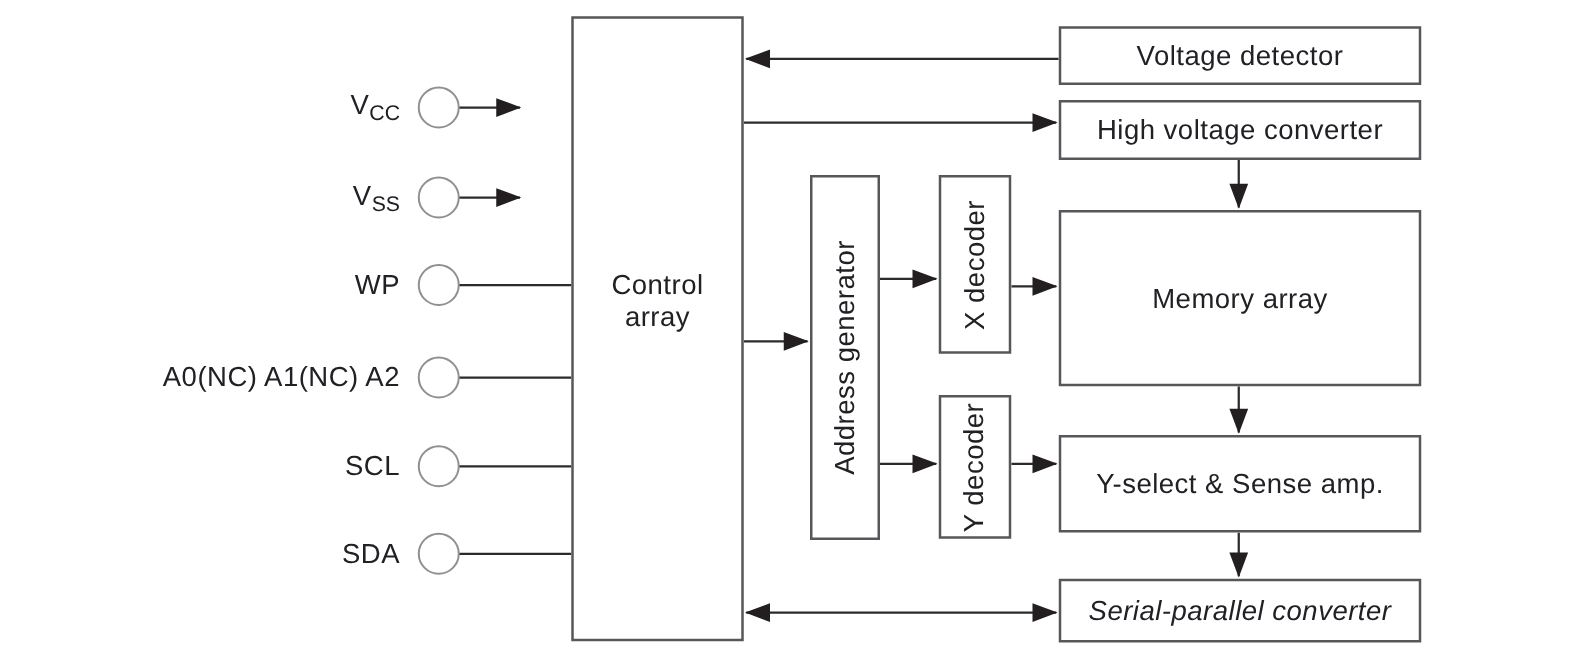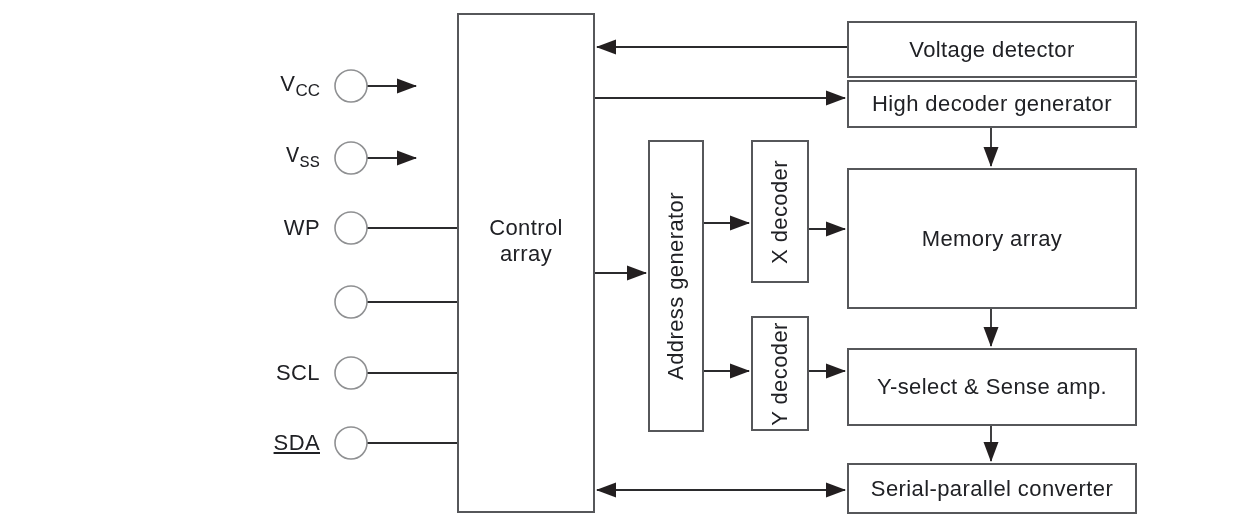--- a/index.html
+++ b/index.html
@@ -75,54 +75,55 @@
 
     <circle cx="351" cy="86" r="16"></circle>
     <circle cx="351" cy="158" r="16"></circle>
     <circle cx="351" cy="228" r="16"></circle>
     <circle cx="351" cy="302" r="16"></circle>
     <circle cx="351" cy="373" r="16"></circle>
     <circle cx="351" cy="443" r="16"></circle>
   </svg>
 
   <div class="pin-label" style="top:71px;"><span>V</span><span class="pin-sub">CC</span></div>
-  <div class="pin-label" style="top:144px;font-family:Liberation Mono, monospace;"><span>V</span><span class="pin-sub">SS</span></div>
+  <div class="pin-label" style="top:144px;"><span>V</span><span class="pin-sub">SS</span></div>
   <div class="pin-label" style="top:215px;margin-left:20px;">WP</div>
+  <div class="pin-label" style="top:289px;">A0(NC) A1(NC) A2</div>
   <div class="pin-label" style="top:360px;margin-left:46px;">SCL</div>
-  <div class="pin-label" style="top:430px;text-decoration:underline;">SDA</div>
+  <div class="pin-label" style="top:430px;">SDA</div>
 
   <div class="block ctrl" style="left:457px;top:13px;width:138px;height:500px;">
     <span class="lbl">Control array</span>
   </div>
 
   <div class="block vertical" style="left:648px;top:140px;width:56px;height:292px;">
     <span class="lbl">Address generator</span>
   </div>
 
   <div class="block vertical" style="left:751px;top:140px;width:58px;height:143px;">
     <span class="lbl">X decoder</span>
   </div>
 
   <div class="block vertical" style="left:751px;top:316px;width:58px;height:115px;">
     <span class="lbl">Y decoder</span>
   </div>
 
-  <div class="block" style="left:847px;top:21px;width:290px;height:57px;">
+  <div class="block" style="left:847px;top:21px;width:290px;height:47px;">
     <span class="lbl">Voltage detector</span>
   </div>
 
   <div class="block" style="left:847px;top:80px;width:290px;height:48px;">
-    <span class="lbl">High decoder generator</span>
+    <span class="lbl">High voltage converter</span>
   </div>
 
   <div class="block" style="left:847px;top:348px;width:290px;height:78px;">
     <span class="lbl">Y-select &amp; Sense amp.</span>
   </div>
 
   <div class="block" style="left:847px;top:168px;width:290px;height:141px;">
     <span class="lbl">Memory array</span>
   </div>
 
-  <div class="block" style="left:847px;top:463px;width:290px;height:51px;">
+  <div class="block" style="left:847px;top:463px;width:290px;height:51px;font-style:italic;">
     <span class="lbl">Serial-parallel converter</span>
   </div>
 
 </div>
 
 </body></html>

